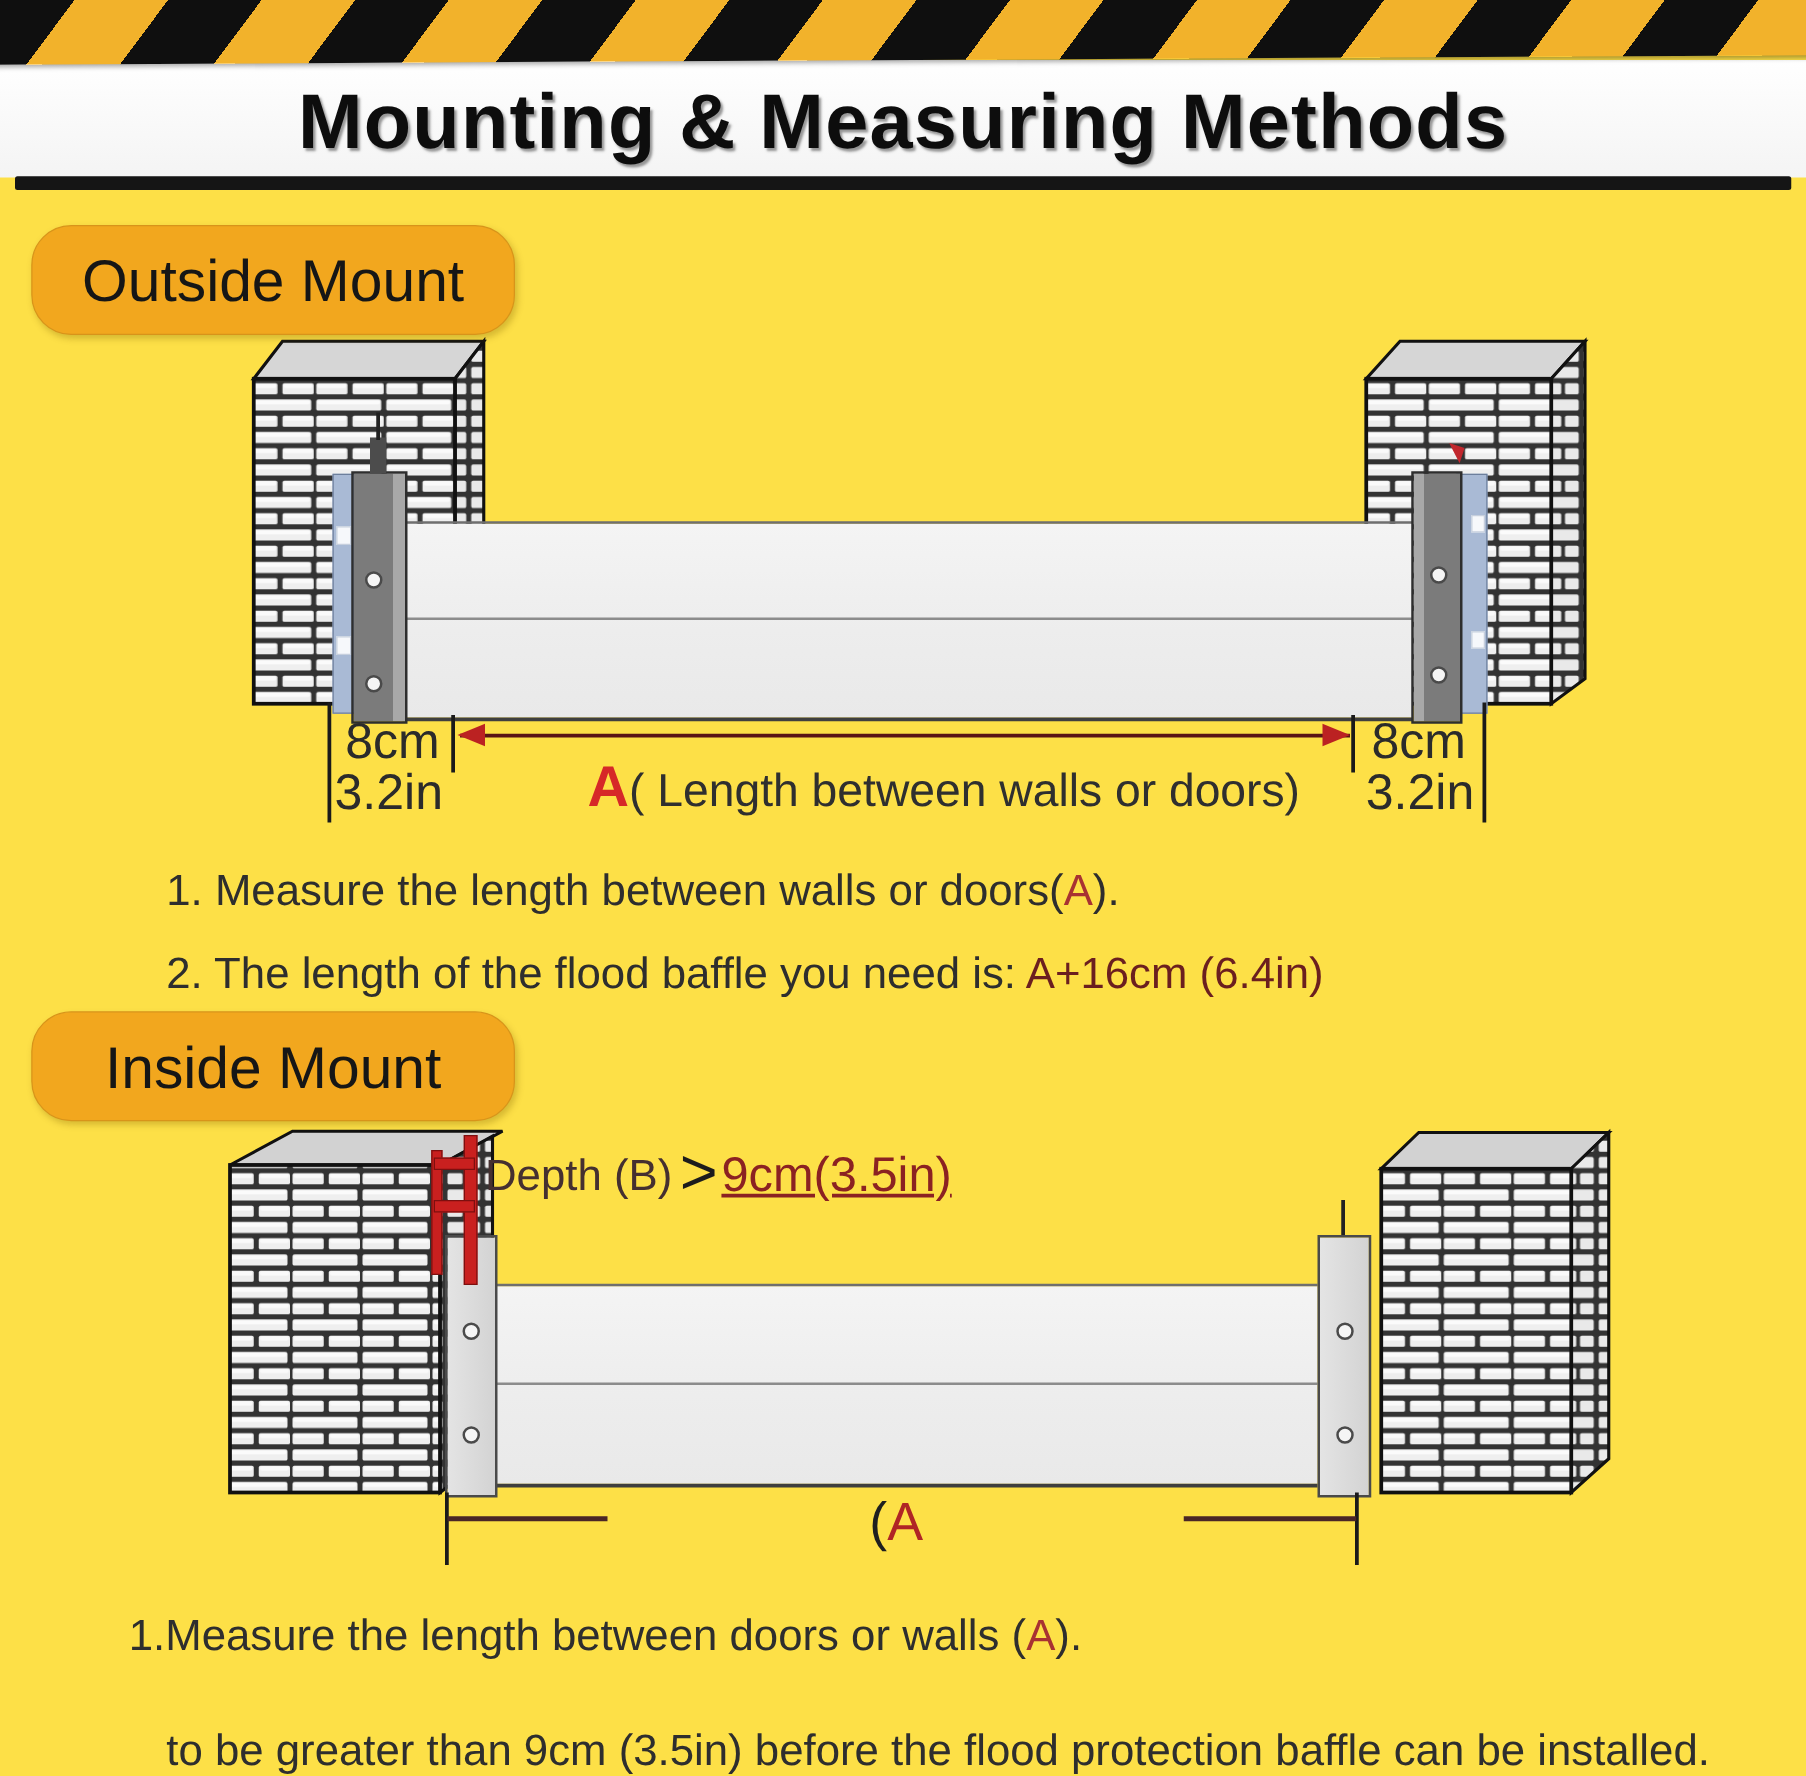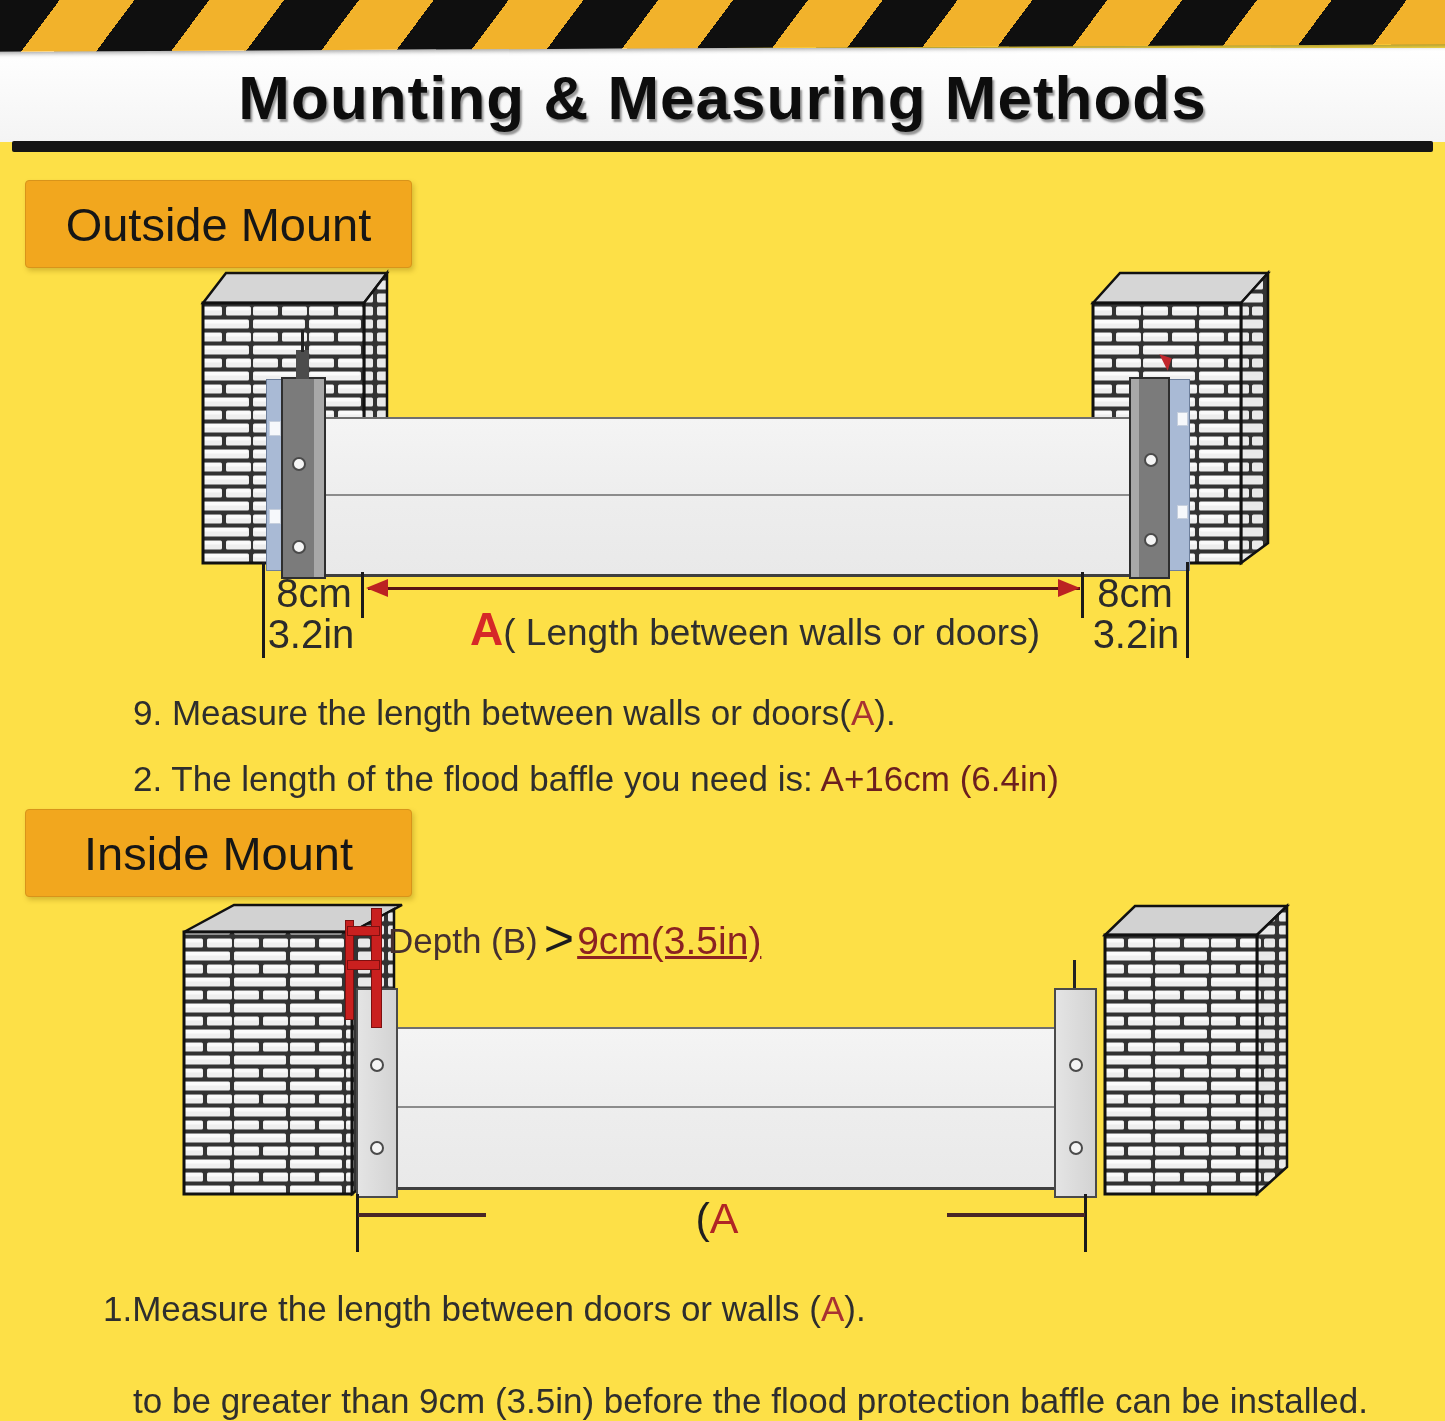--- a/index.html
+++ b/index.html
@@ -11,21 +11,21 @@
   .hazard{left:-12px;top:-8px;width:1470px;height:56px;z-index:5;
     background:repeating-linear-gradient(127deg,#0f0f0f 0 60px,#f2b22b 60px 120px);
     transform:rotate(-0.3deg);box-shadow:0 2px 4px rgba(0,0,0,0.35);}
   .title-band{left:0;top:48px;width:1445px;height:94px;background:linear-gradient(180deg,#ffffff,#f4f4f4);z-index:4;}
   .main-title{left:0;top:52px;width:1445px;height:92px;line-height:92px;text-align:center;
     font-size:62px;font-weight:700;letter-spacing:1px;color:#0d0d0d;z-index:6;
     text-shadow:2px 3px 2px rgba(70,70,70,0.55);}
   .black-bar{left:12px;top:141px;width:1421px;height:11px;background:#151515;border-radius:2px;z-index:6;}
 
   
-  .badge{width:385px;height:86px;background:#f2a71e;border:1px solid #d8941a;border-radius:4px;
+  .badge{width:385px;height:86px;background:#f2a71e;border:1px solid #d8941a;border-radius:32px;
     display:flex;align-items:center;justify-content:center;font-size:47px;color:#161616;
     box-shadow:2px 3px 5px rgba(130,95,0,0.30);z-index:6;}
 
   
   .pillar-svg{z-index:1;}
   .barrier{z-index:2;background:linear-gradient(180deg,#f4f4f4 0%,#ededed 55%,#e9e9e9 100%);
     border-top:2px solid #6f6f6f;border-bottom:3px solid #3f3f3f;}
   .barrier .mid{position:absolute;left:0;width:100%;height:2px;background:#8c8c8c;}
   .blue-strip{z-index:3;background:#a9bad5;border:1px solid #6d7f9c;}
   .tab{position:absolute;background:#f6f8fb;border:1px solid #c6cfdd;}
@@ -149,21 +149,21 @@
   <div class="abs arrow-line" style="left:368px;top:587px;width:712px;"></div>
   <div class="abs ah left" style="left:366px;top:579px;"></div>
   <div class="abs ah right" style="left:1058px;top:579px;"></div>
 
   <div class="abs span-label" style="left:430px;top:602px;width:650px;">
     <span class="big-a">A</span>
       <span class="rest">( Length between walls or doors)</span>
   </div>
 
   <div class="abs step" style="left:133px;top:693px;">
-    <span>9. Measure the length between walls or doors(</span><span class="red-a">A</span><span>).</span>
+    <span>1. Measure the length between walls or doors(</span><span class="red-a">A</span><span>).</span>
   </div>
   <div class="abs step" style="left:133px;top:759px;">
     <span>2. The length of the flood baffle you need is: </span><span class="red">A+16cm (6.4in)</span>
   </div>
 
   <div class="abs badge" style="left:25px;top:809px;">
     <span>Inside Mount</span>
   </div>
 
   <svg class="abs pillar-svg" style="left:176px;top:897px;" width="235" height="305" viewBox="0 0 235 305">

